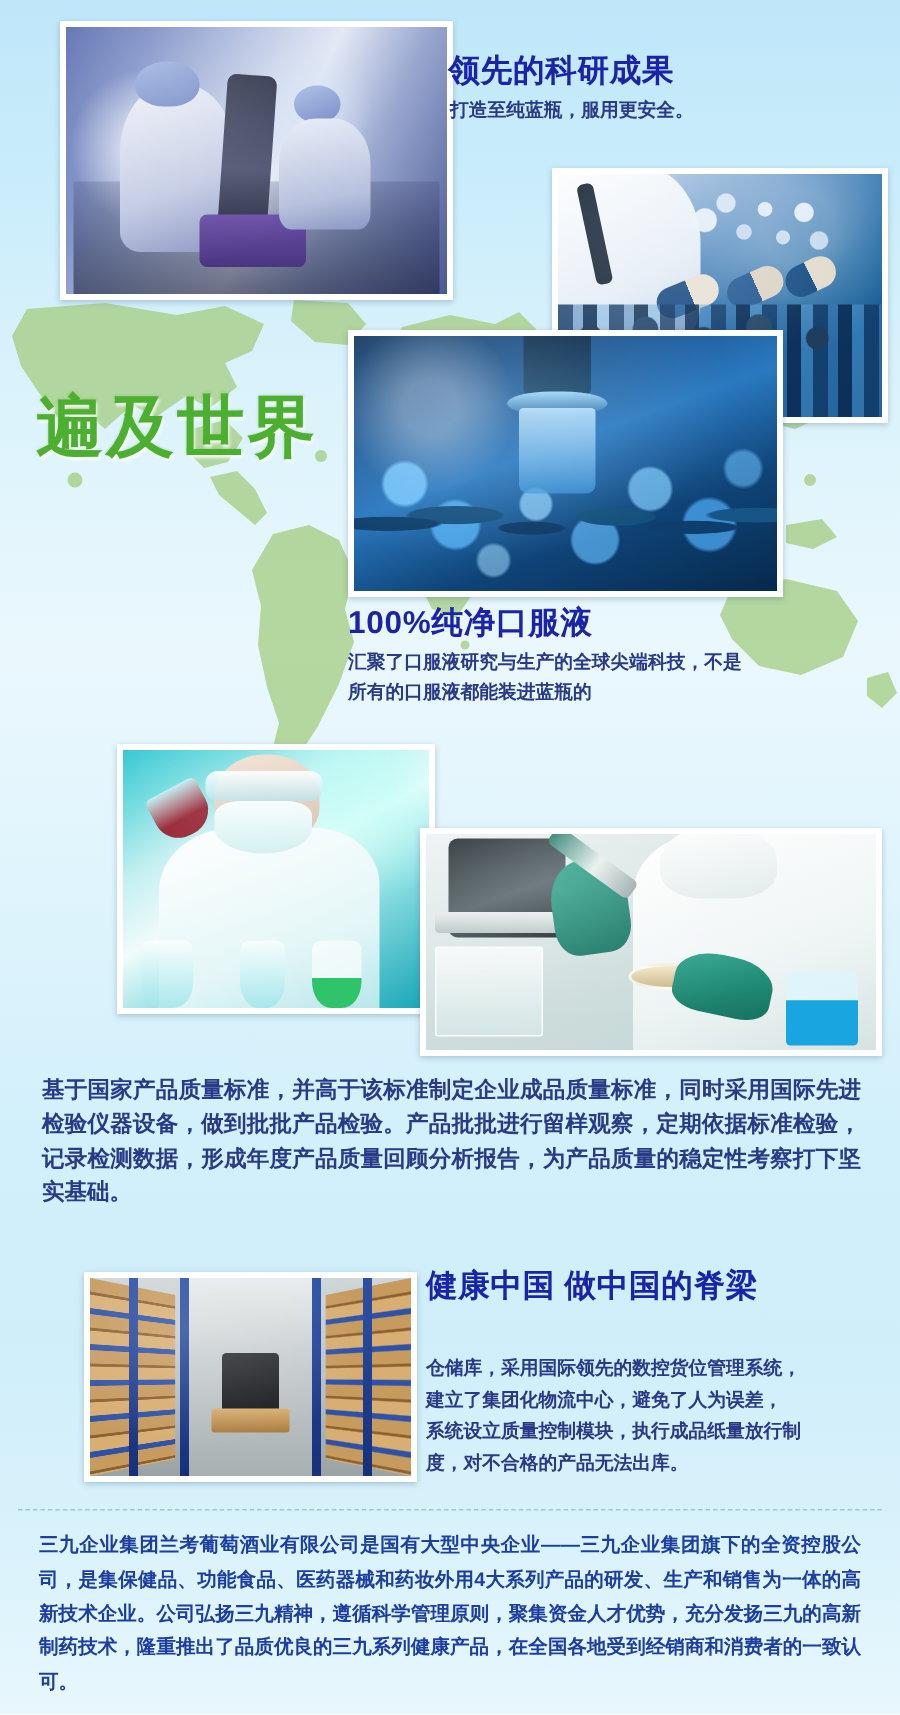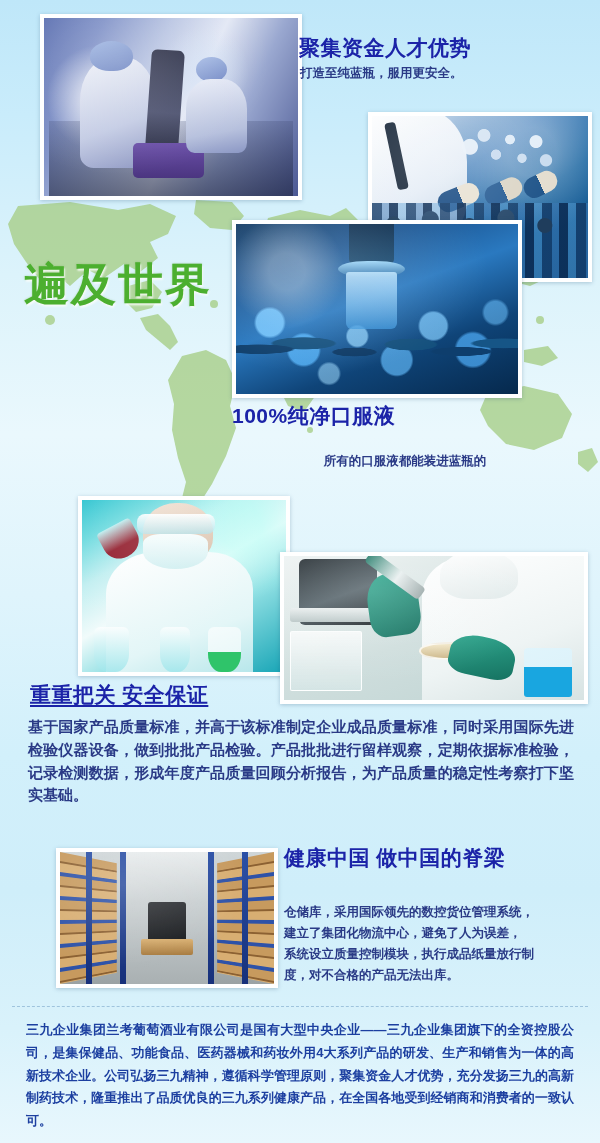--- a/index.html
+++ b/index.html
@@ -424,21 +424,21 @@
       <span class="b7"></span>
         <span class="b1"></span>
         <span class="b2"></span>
       <span class="b3"></span>
         <span class="b4"></span>
         <span class="b5"></span>
         <span class="b6"></span>
     </div>
   </div>
 
-  <div class="txt h-main" style="left:299px; top:36px;">聚集资金人才优势</div>
+  <div class="txt h-main" style="left:299px; top:36px;">领先的科研成果</div>
   <div class="txt sub" style="left:300px; top:64px;">打造至纯蓝瓶，服用更安全。</div>
 
   <div class="photo ph-caps" style="left:368px; top:112px; width:224px; height:170px;">
     <div class="inner">
       <span class="coat"></span>
         <span class="scope"></span>
       <span class="mol"></span>
       <span class="cap c1"></span>
         <span class="cap c2"></span>
         <span class="cap c3"></span>
@@ -452,21 +452,22 @@
     <div class="inner">
       <span class="bok"></span>
         <span class="row"></span>
       <span class="nozzle"></span>
         <span class="cap-ring"></span>
         <span class="bottle"></span>
     </div>
   </div>
 
   <div class="txt h-main" style="left:232px; top:404px;">100%纯净口服液</div>
-  <div class="txt sub" style="left:232px; top:452px; width:346px;text-align:center;">所有的口服液都能装进蓝瓶的</div>
+  <div class="txt sub" style="left:232px; top:432px; width:346px;">汇聚了口服液研究与生产的全球尖端科技，不是</div>
+  <div class="txt sub" style="left:232px; top:452px; width:346px;">所有的口服液都能装进蓝瓶的</div>
 
   <div class="photo ph-chem" style="left:78px; top:496px; width:212px; height:180px;">
     <div class="inner">
       <span class="coat"></span>
         <span class="head"></span>
       <span class="goggle"></span>
         <span class="mask"></span>
       <span class="flask-red"></span>
       <span class="fl f1"></span>
         <span class="fl f2"></span>
@@ -482,21 +483,20 @@
         <span class="hood"></span>
       <span class="glove g1"></span>
         <span class="pipette"></span>
       <span class="dish"></span>
         <span class="glove g2"></span>
       <span class="beaker"></span>
         <span class="bluebot"></span>
     </div>
   </div>
 
-  <div class="txt h-main underline" style="left:30px; top:683px;">重重把关 安全保证</div>
   <div class="txt sub small" style="left:28px; top:716px; width:546px; text-align:justify;">基于国家产品质量标准，并高于该标准制定企业成品质量标准，同时采用国际先进检验仪器设备，做到批批产品检验。产品批批进行留样观察，定期依据标准检验，记录检测数据，形成年度产品质量回顾分析报告，为产品质量的稳定性考察打下坚实基础。</div>
 
   <div class="photo ph-ware" style="left:56px; top:848px; width:222px; height:140px;">
     <div class="inner">
       <span class="rack left"></span>
         <span class="rack right"></span>
       <span class="aisle"></span>
       <span class="post p1"></span>
         <span class="post p2"></span>
       <span class="post p3"></span>

